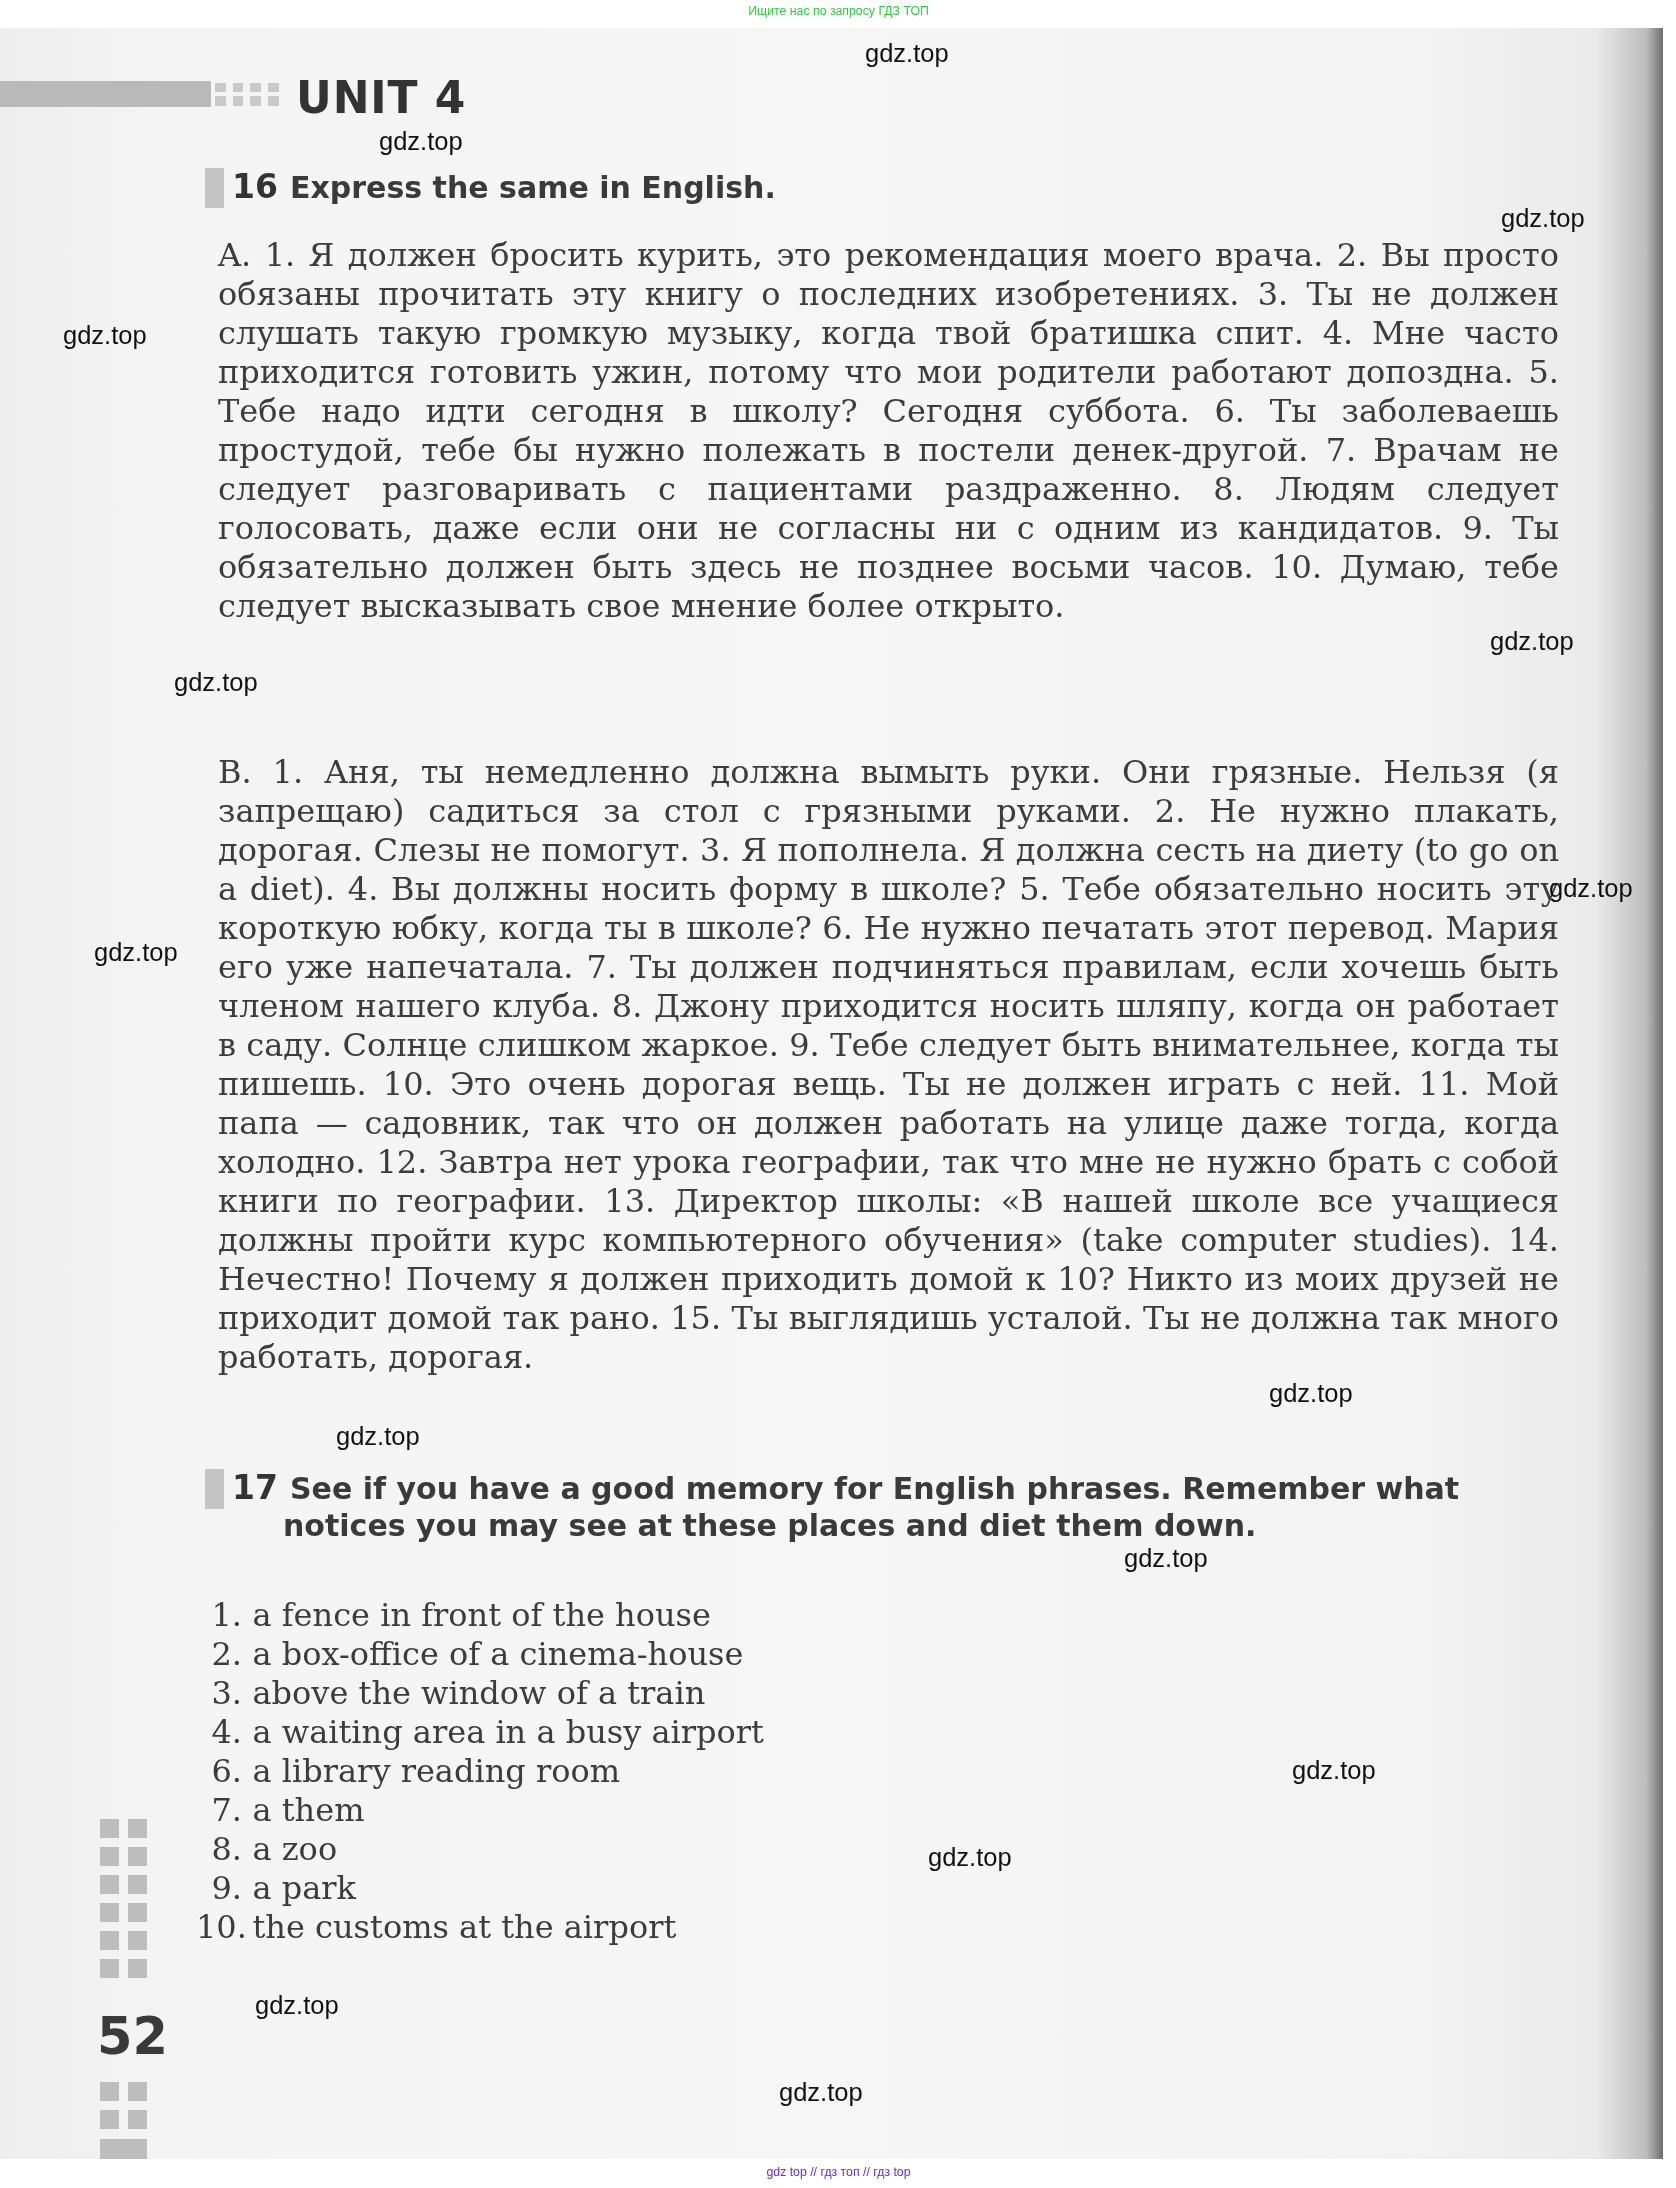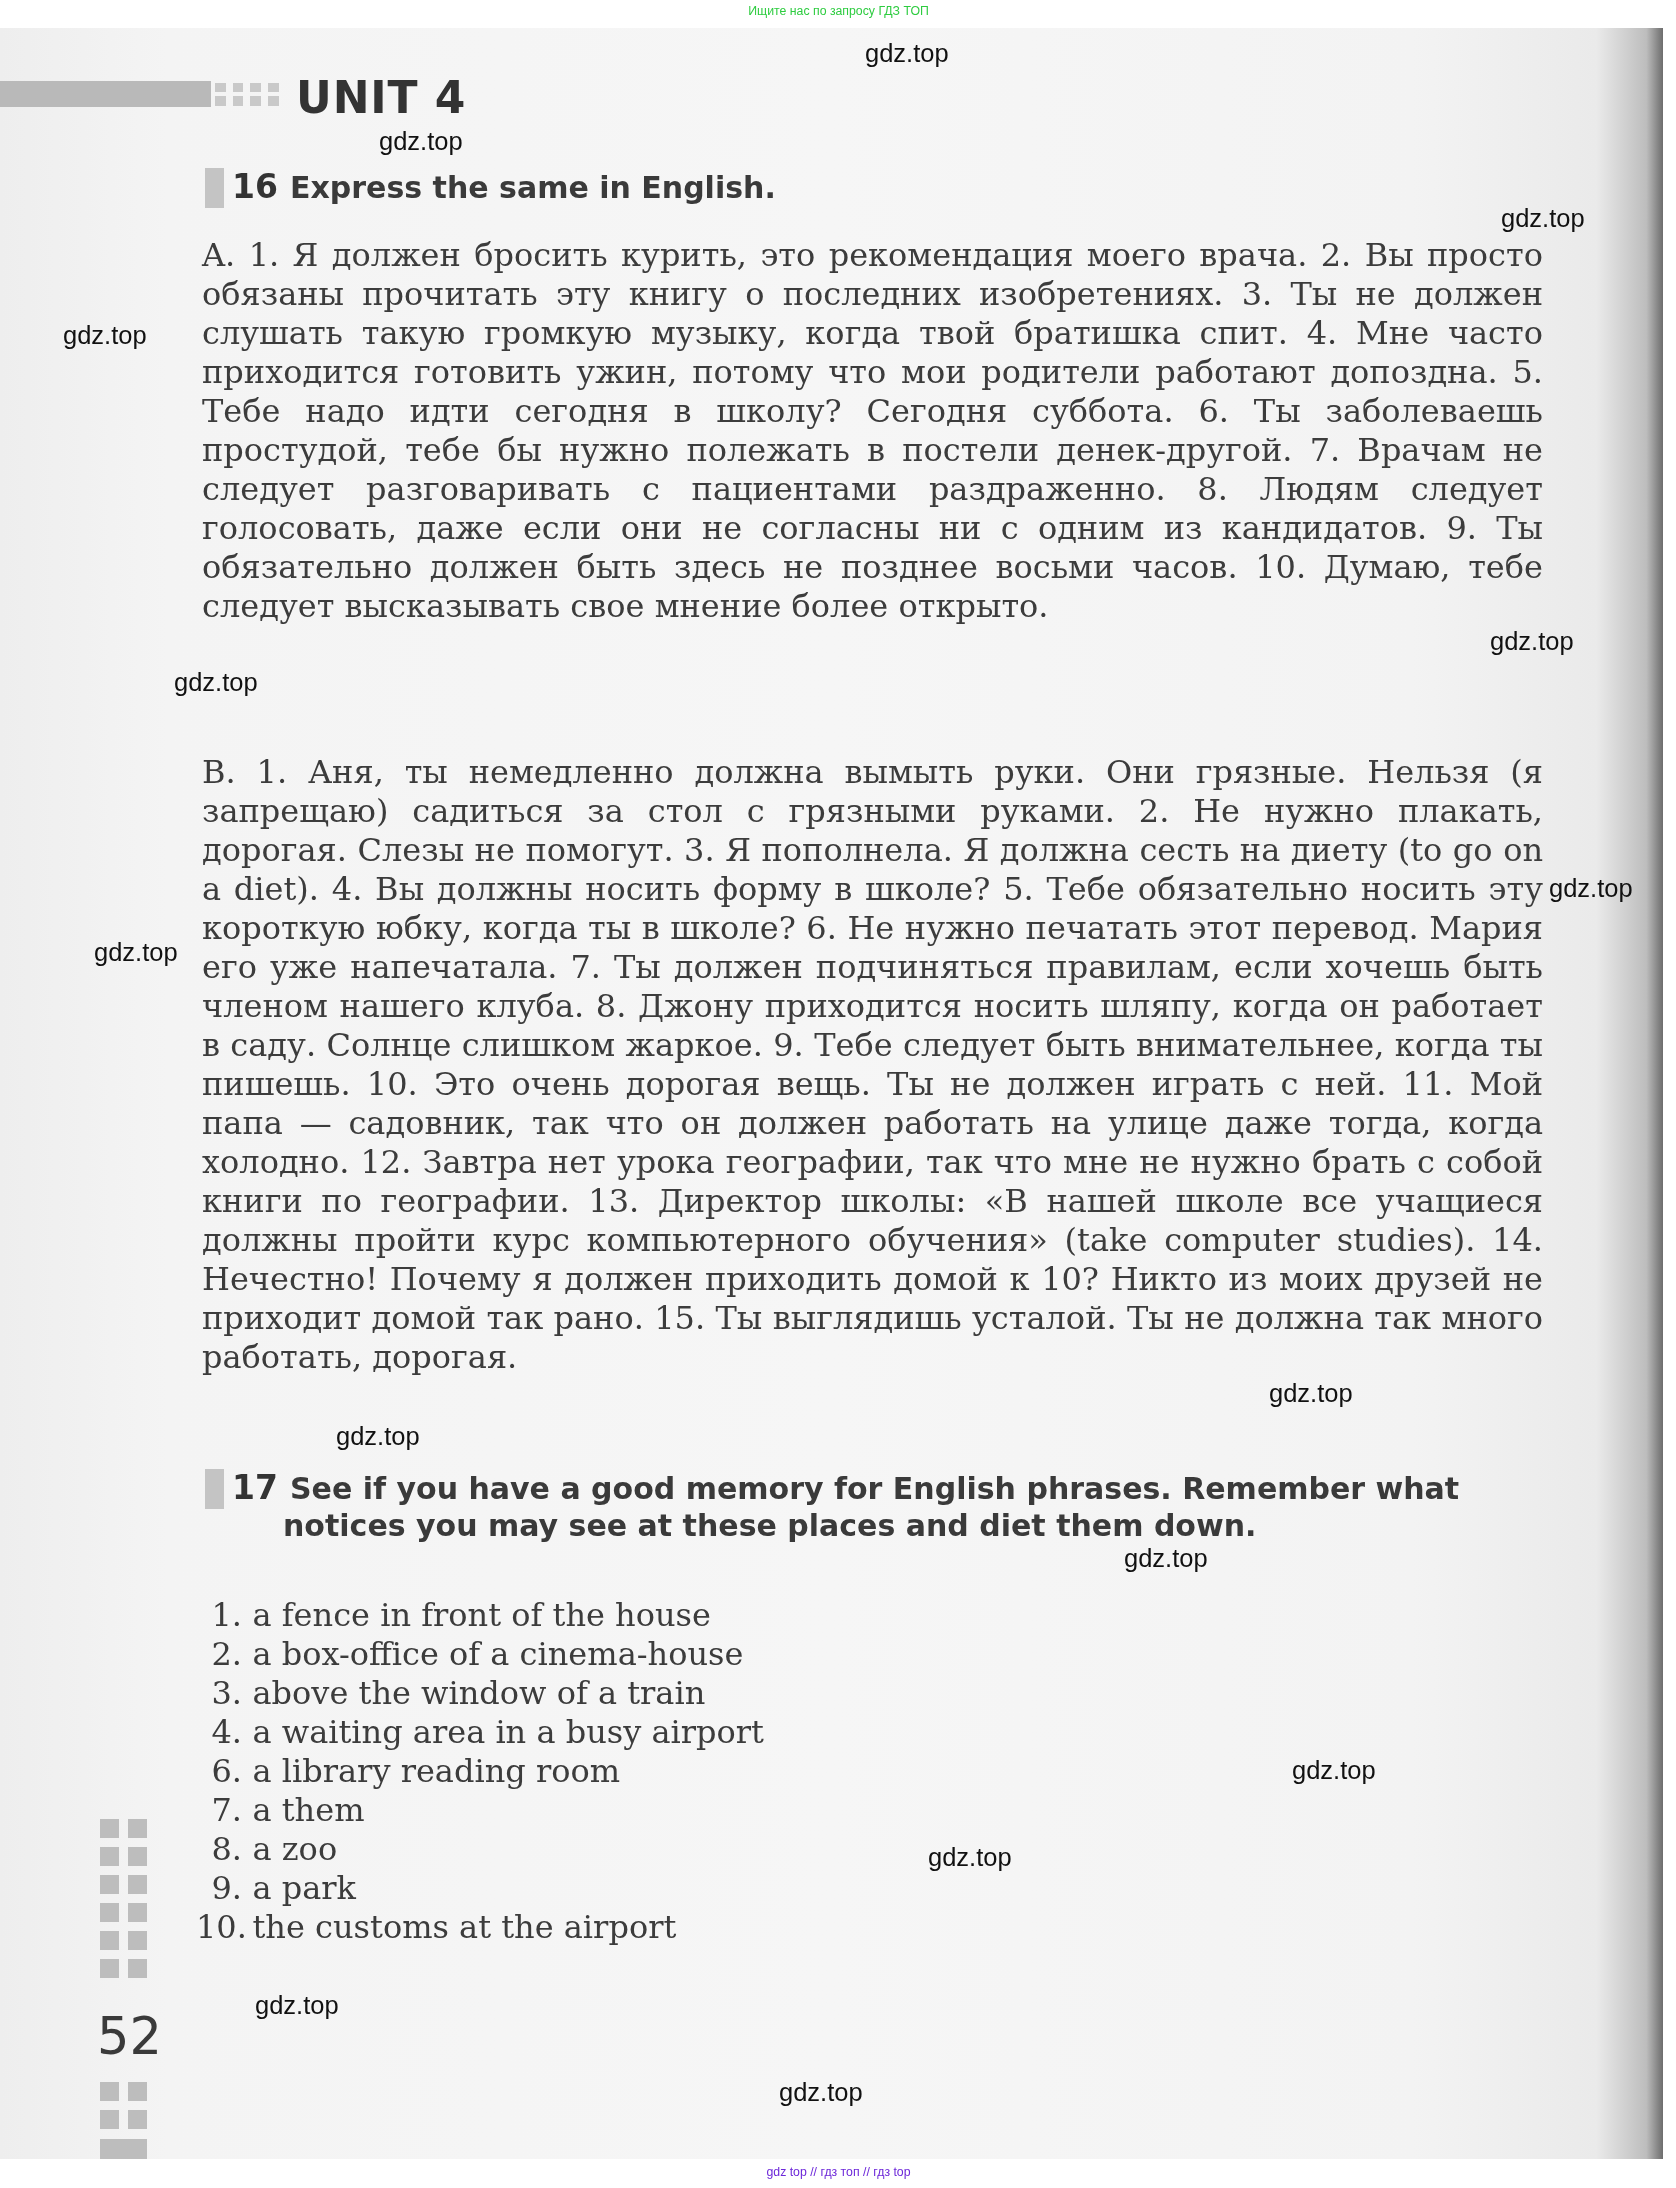--- a/index.html
+++ b/index.html
@@ -36,37 +36,37 @@
   }
   .ex-marker {
     position:absolute; width:19.3px; height:40px; background:#c4c4c4;
   }
   .ex-heading {
     position:absolute; font-family:"DejaVu Sans", sans-serif; font-weight:bold;
     font-size:30px; color:#3a3a3a; line-height:39px;
   }
   .ex-heading .num { font-size:33px; margin-right:12px; color:#333; }
   .body-text {
-    position:absolute; left:202px; width:1341px;
+    position:absolute; left:218px; width:1341px;
     font-family:"DejaVu Serif", serif; font-size:32px; line-height:39px;
     color:#3c3c3c; text-align:justify; hyphens:manual;
   }
   .list {
     position:absolute; left:188px; top:1560px; margin:8px; padding:0; list-style:none;
     font-family:"DejaVu Serif", serif; font-size:32px; line-height:39px; color:#3c3c3c;
   }
   .list li { white-space:nowrap; }
   .list .n { display:inline-block; width:46px; text-align:right; margin-right:10.5px; }
   .margin-col { position:absolute; left:100px; top:1791px; width:53px; }
   .margin-col span {
     position:absolute; width:19.3px; height:19.3px; background:#bdbdbd;
   }
   .page-num {
     position:absolute; left:97px; top:1979px;
-    font-family:"DejaVu Sans", sans-serif; font-weight:normal; font-size:51px; color:#3a3a3a;
+    font-family:"DejaVu Sans", sans-serif; font-weight:bold; font-size:51px; color:#3a3a3a;
   }
   .wm {
     position:absolute; font-family:"Liberation Sans", sans-serif; font-size:25.5px; color:#111;
   }
 </style>
 </head>
 <body>
 
 <div class="top-banner">Ищите нас по запросу ГДЗ ТОП</div>
 

